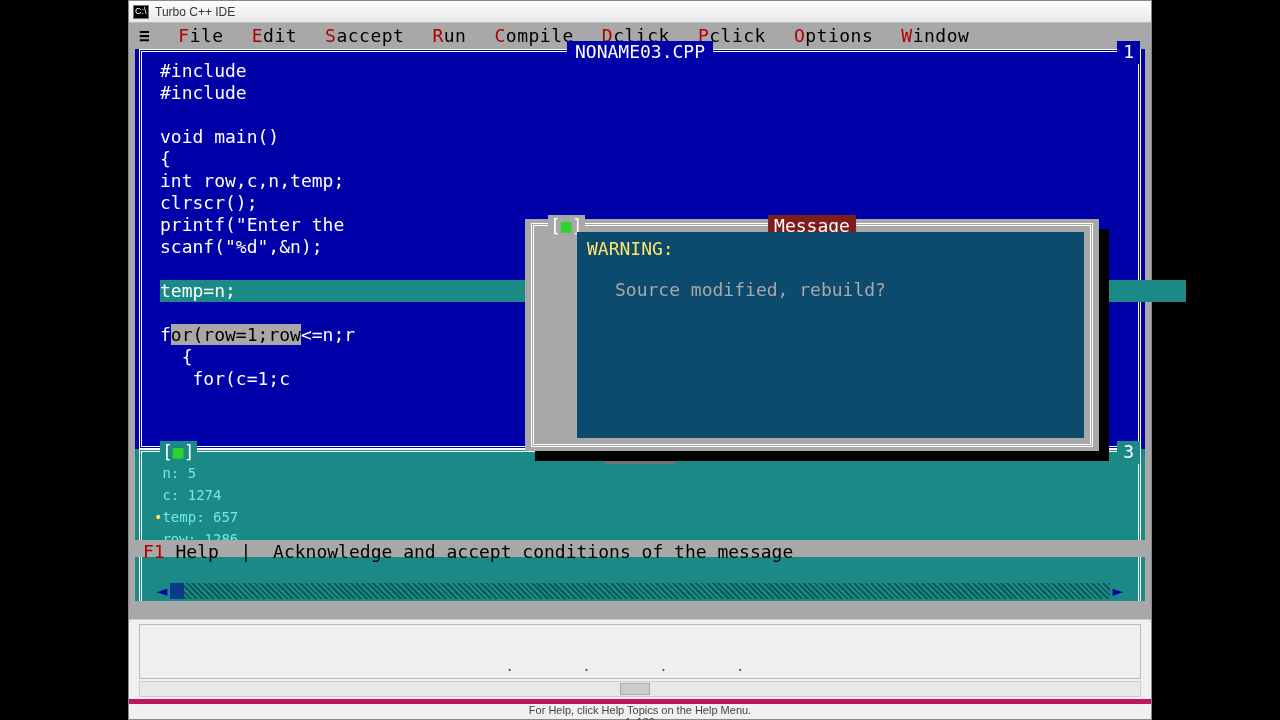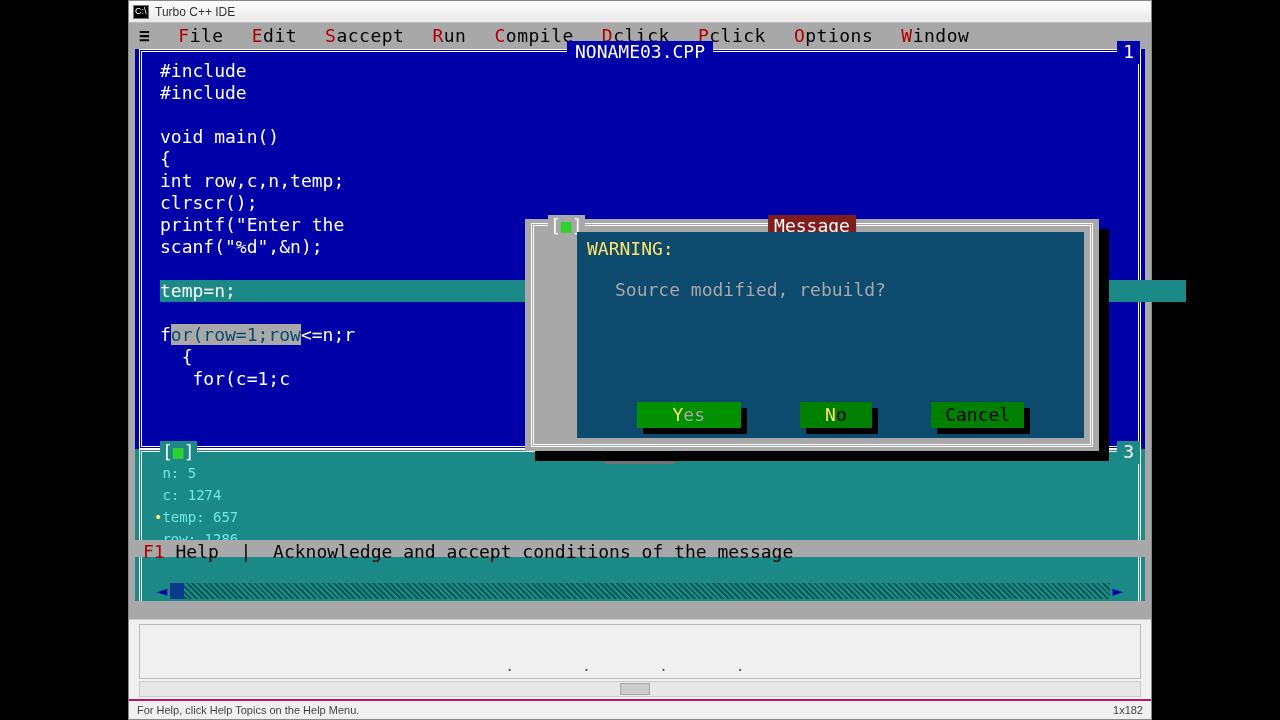--- a/index.html
+++ b/index.html
@@ -78,21 +78,21 @@
     background:#0000a8; padding:0 6px; color:#fff;
   }
   .code {
     position:absolute; left:18px; top:8px;
     color:#fff; white-space:pre; font-size:18px; line-height:22px;
   }
   .code .hl-line {
     display:inline-block; background:#1b8a87; color:#fff;
     padding-right: 950px;
   }
-  .code .sel { background:#a8a8a8; color:#0c4a6e;text-align:center; }
+  .code .sel { background:#a8a8a8; color:#000000;text-align:center; }
   
   .watch-window {
     position:absolute;
     left:6px; right:6px; top:426px; height:152px;
     background:#1b8a87;
     color:#29f1e9;
   }
   .watch-border {
     position:absolute; left:4px; right:4px; top:0; bottom:0;
     border:3px double #fff;
@@ -194,23 +194,23 @@
     position:relative;
   }
   .host-canvas .dots { font-size:14px; color:#555; letter-spacing:30px;}
   .host-scroll {
     height:16px; margin:2px 10px;
     background:#e8e8e8; border:1px solid #ccc;
     position:relative;
   }
   .host-scroll .th {position:absolute; left:48%; width:30px; top:1px; bottom:1px; background:#ccc; border:1px solid #aaa;}
   .host-status {
-    height:20px; border-top:2px solid #be185d;
+    height:20px; border-top:5px solid #be185d;
     display:flex; align-items:center; justify-content:space-between;
-    font:11px "Segoe UI",sans-serif; color:#444; padding:0 8px;
+    font:11px "Segoe UI",sans-serif; color:#444; padding:0 8px;flex-direction:column;
   }
 </style>
 </head>
 <body>
 
 <div class="outer-window">
   <div class="titlebar">
     <span class="cmd-icon">C:\</span>
     <span>Turbo C++ IDE</span>
   </div>
@@ -277,25 +277,20 @@
       <span>Acknowledge and accept conditions of the message</span>
     </div>
 
     <div class="dialog">
       <div class="dlg-inner">
         <span class="dlg-close">[<span class="sq">■</span>]</span>
         <span class="dlg-title">Message</span>
         <div class="dlg-body">
           <span class="warn">WARNING:</span>
           <span class="msg">Source modified, rebuild?</span>
-          <div class="dlg-buttons">
-            <span class="dlg-btn focus">&nbsp;&nbsp;<span class="hot">Y</span><span>es</span>&nbsp;&nbsp;</span>
-            <span class="dlg-btn">&nbsp;<span class="hot">N</span><span>o</span>&nbsp;</span>
-            <span class="dlg-btn"><span class="hot"></span><span>Cancel</span></span>
-          </div>
         </div>
       </div>
     </div>
   </div>
 
   <div class="host-footer">
     <div class="host-canvas">
       <span class="dots">· · · ·</span>
     </div>
     <div class="host-scroll">

